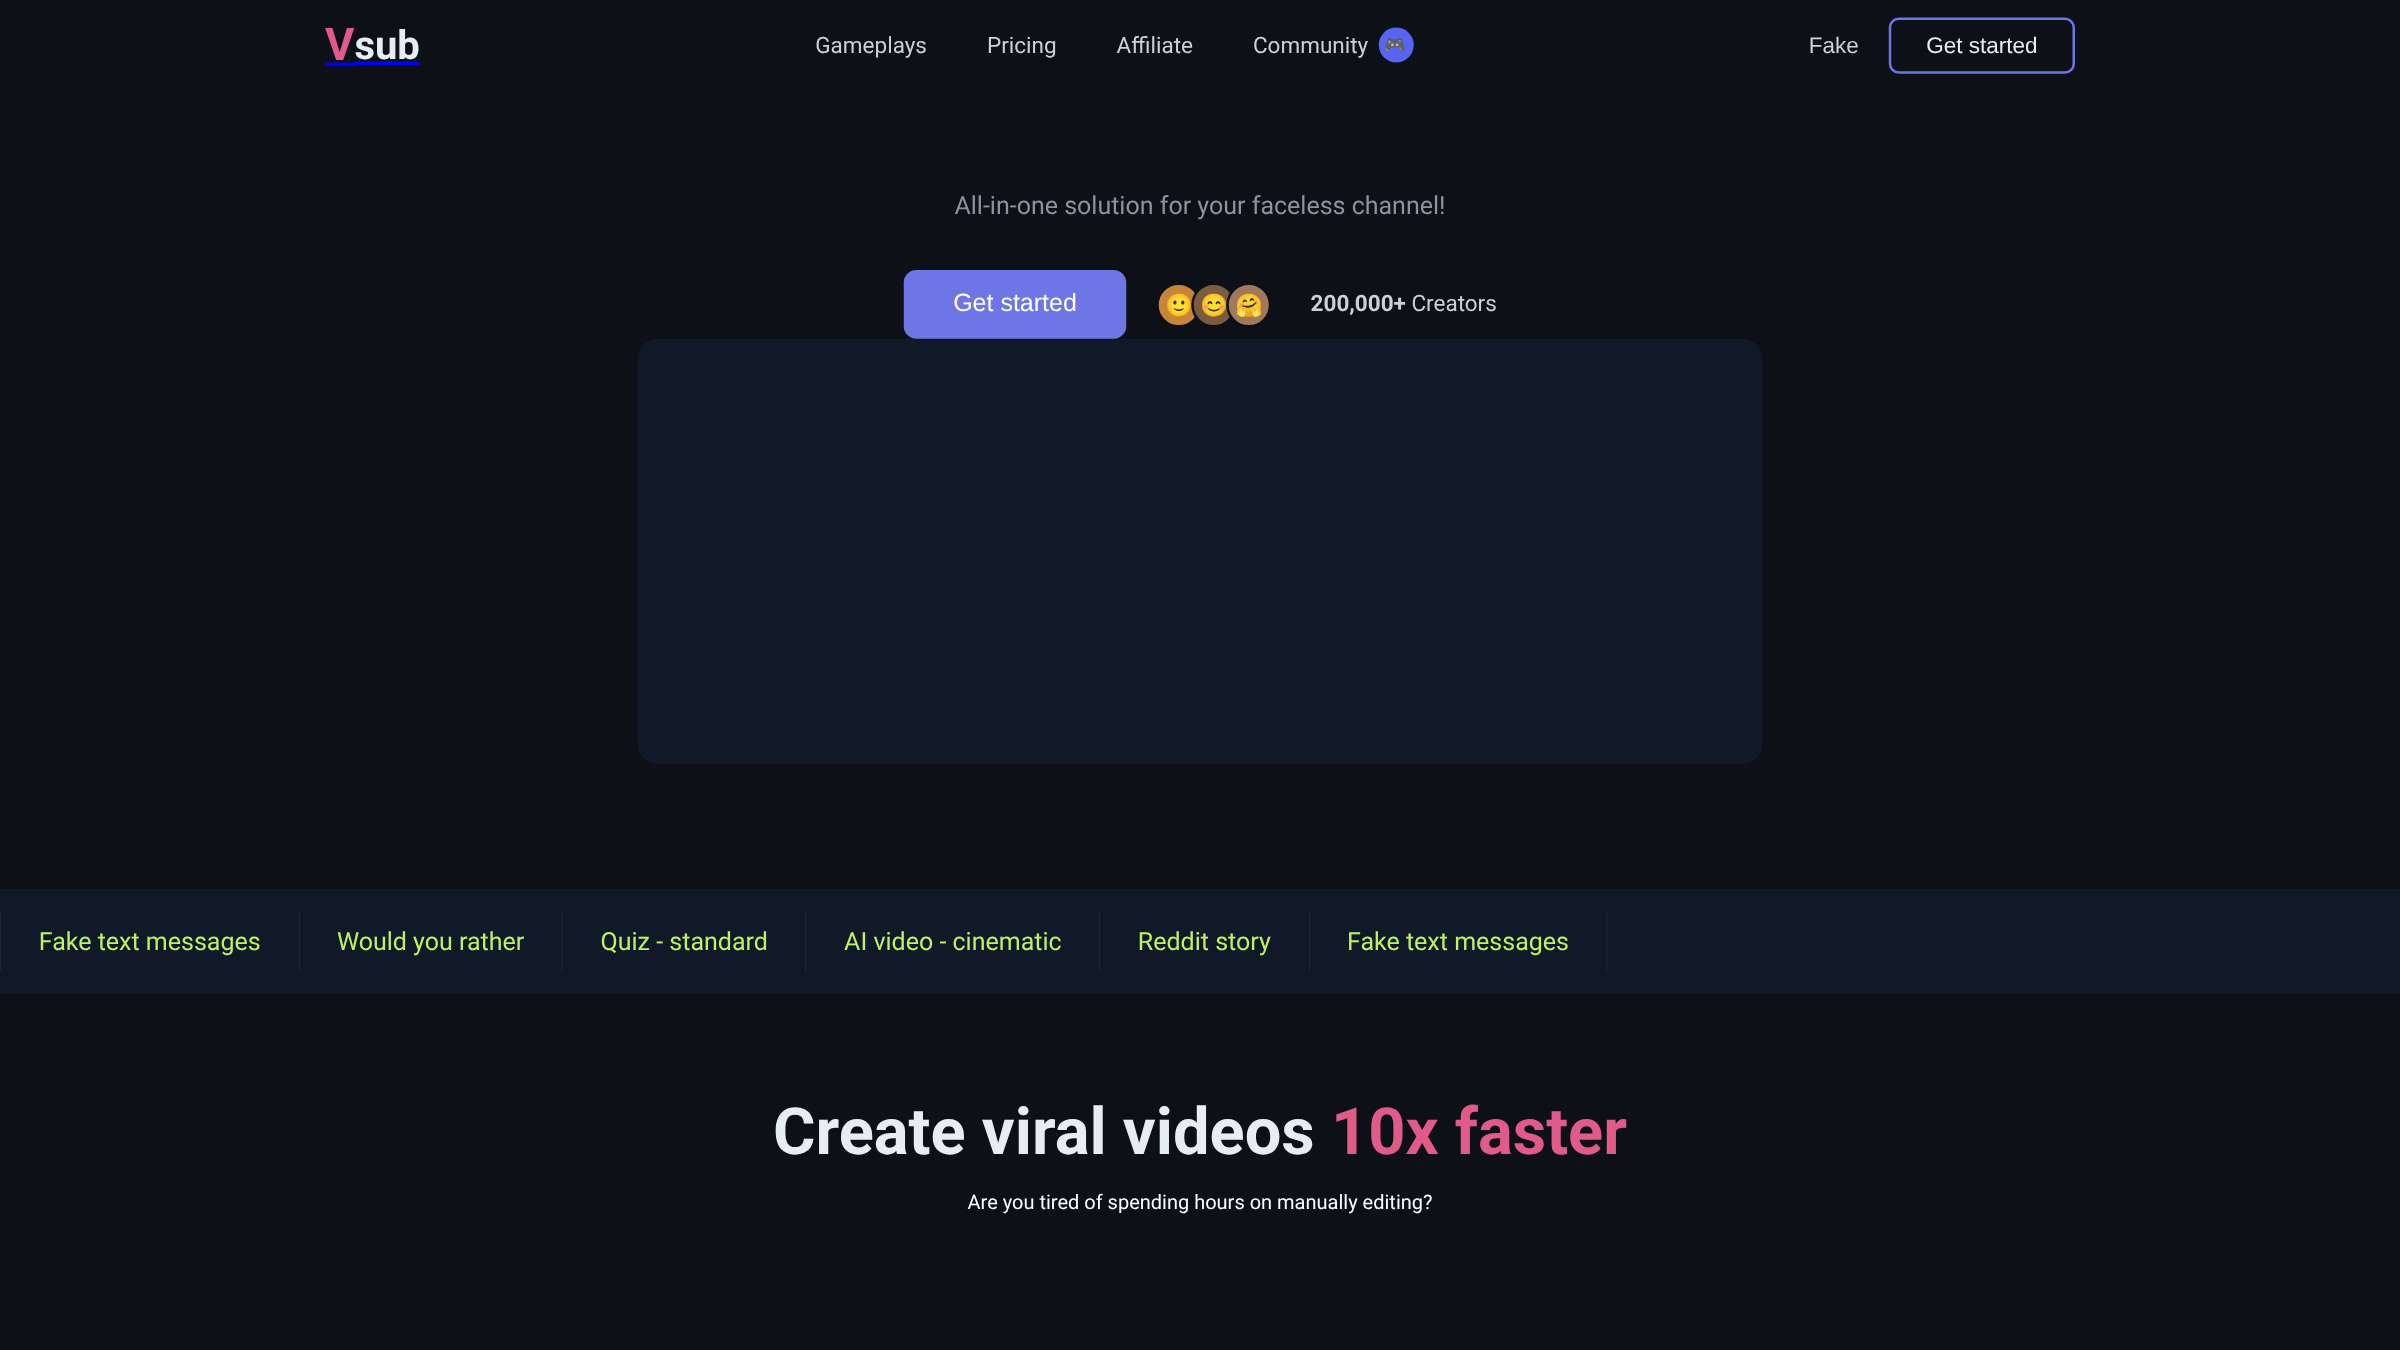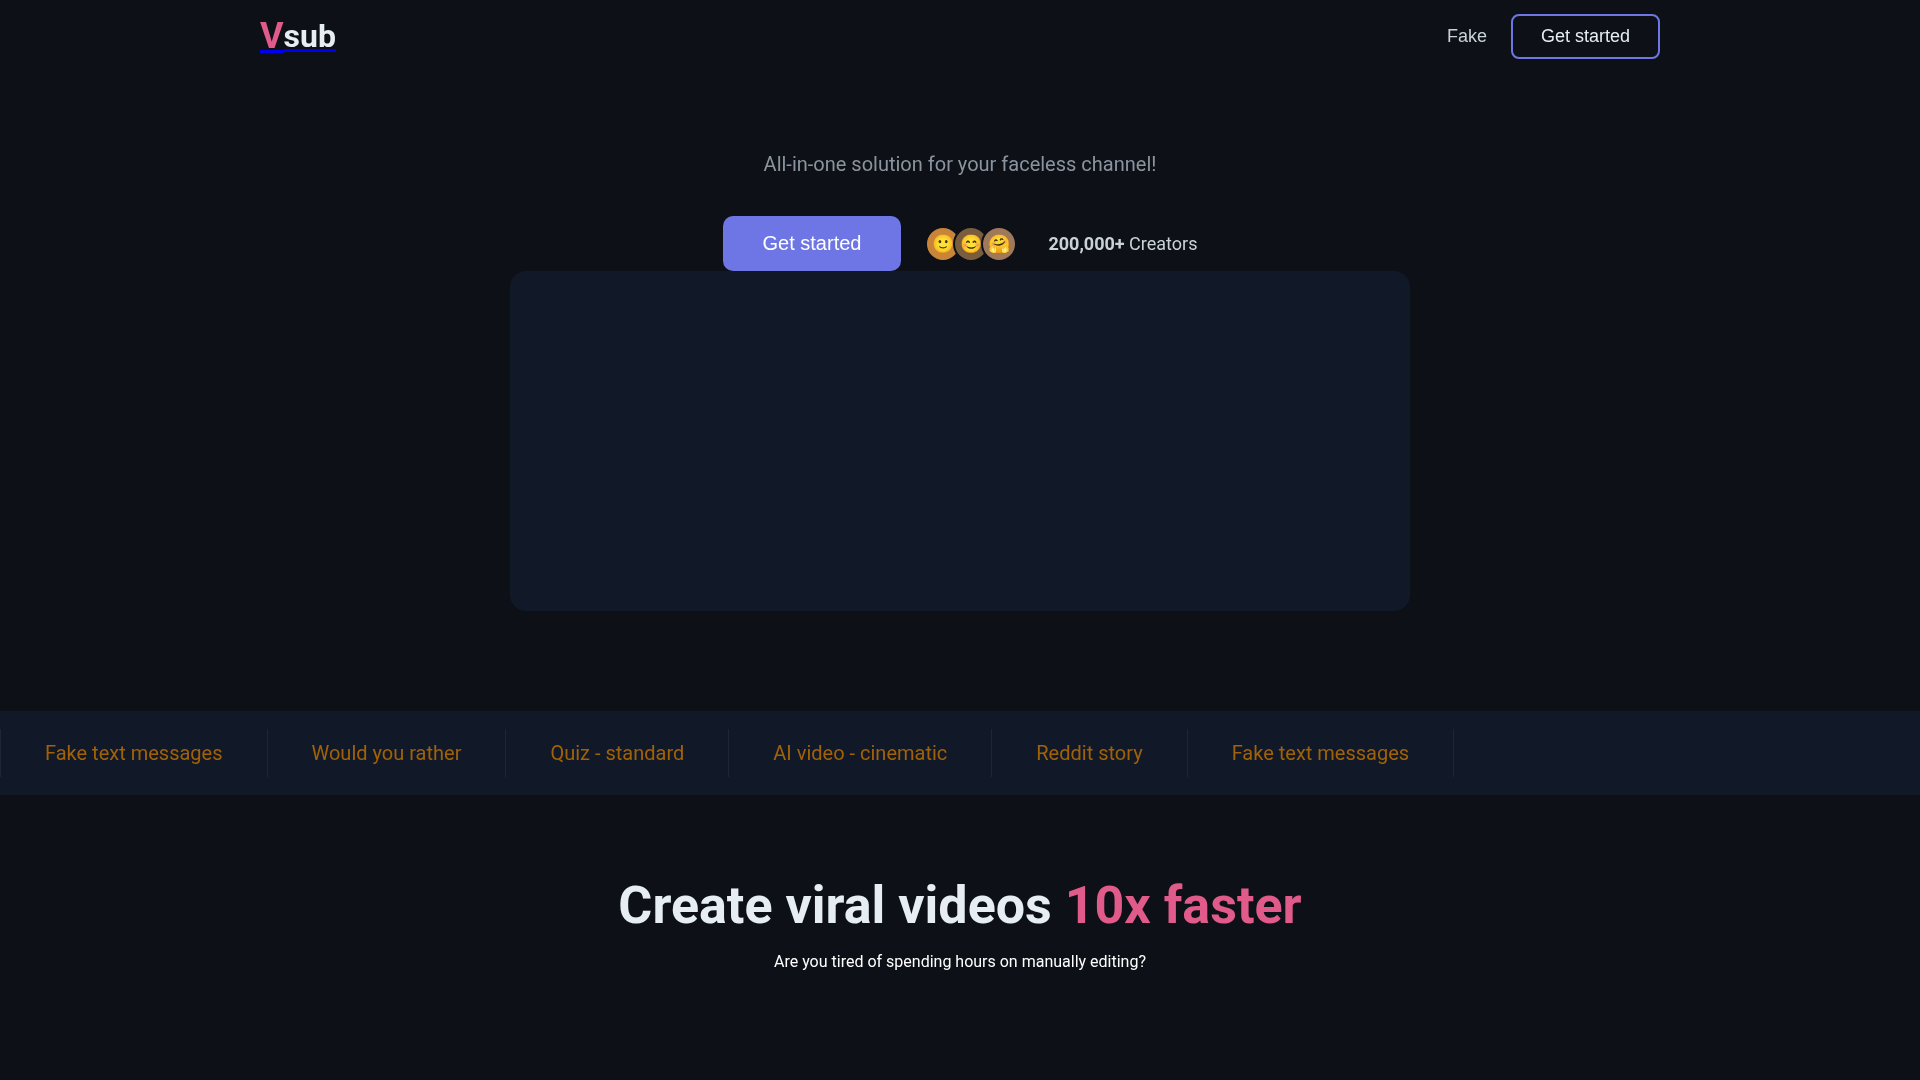--- a/index.html
+++ b/index.html
@@ -191,23 +191,23 @@
       display: flex;
       align-items: center;
       gap: 0;
       white-space: nowrap;
     }
 
     .tag-item {
       display: inline-flex;
       align-items: center;
       gap: 8px;
-      padding: 12px 44px;
+      padding: 12px 30px;
       font-size: 20px;
-      color: #a16207;
+      color: #bef264;
       border-right: 1px solid #1e2533;
     }
 
     .tag-item:first-child {
       border-left: 1px solid #1e2533;
     }
 
     
     .viral-section {
       text-align: center;
@@ -236,20 +236,31 @@
 <body>
 
 <nav>
   <a href="#">
     <span class="logo">
       <span class="logo-v">V</span>
         <span>sub</span>
     </span>
   </a>
 
+  <ul class="nav-links">
+    <li><a href="#">Gameplays</a></li>
+    <li><a href="#">Pricing</a></li>
+    <li><a href="#">Affiliate</a></li>
+    <li>
+      <a href="#" class="community-link">
+        <span>Community</span>
+        <span class="discord-badge">🎮</span>
+      </a>
+    </li>
+  </ul>
 
   <div class="nav-actions">
     <button class="login-btn">Fake</button>
     <button class="get-started-btn-nav">Get started</button>
   </div>
 </nav>
 
 <section class="hero">
   <p class="hero-subtitle">All-in-one solution for your faceless channel!</p>
 

